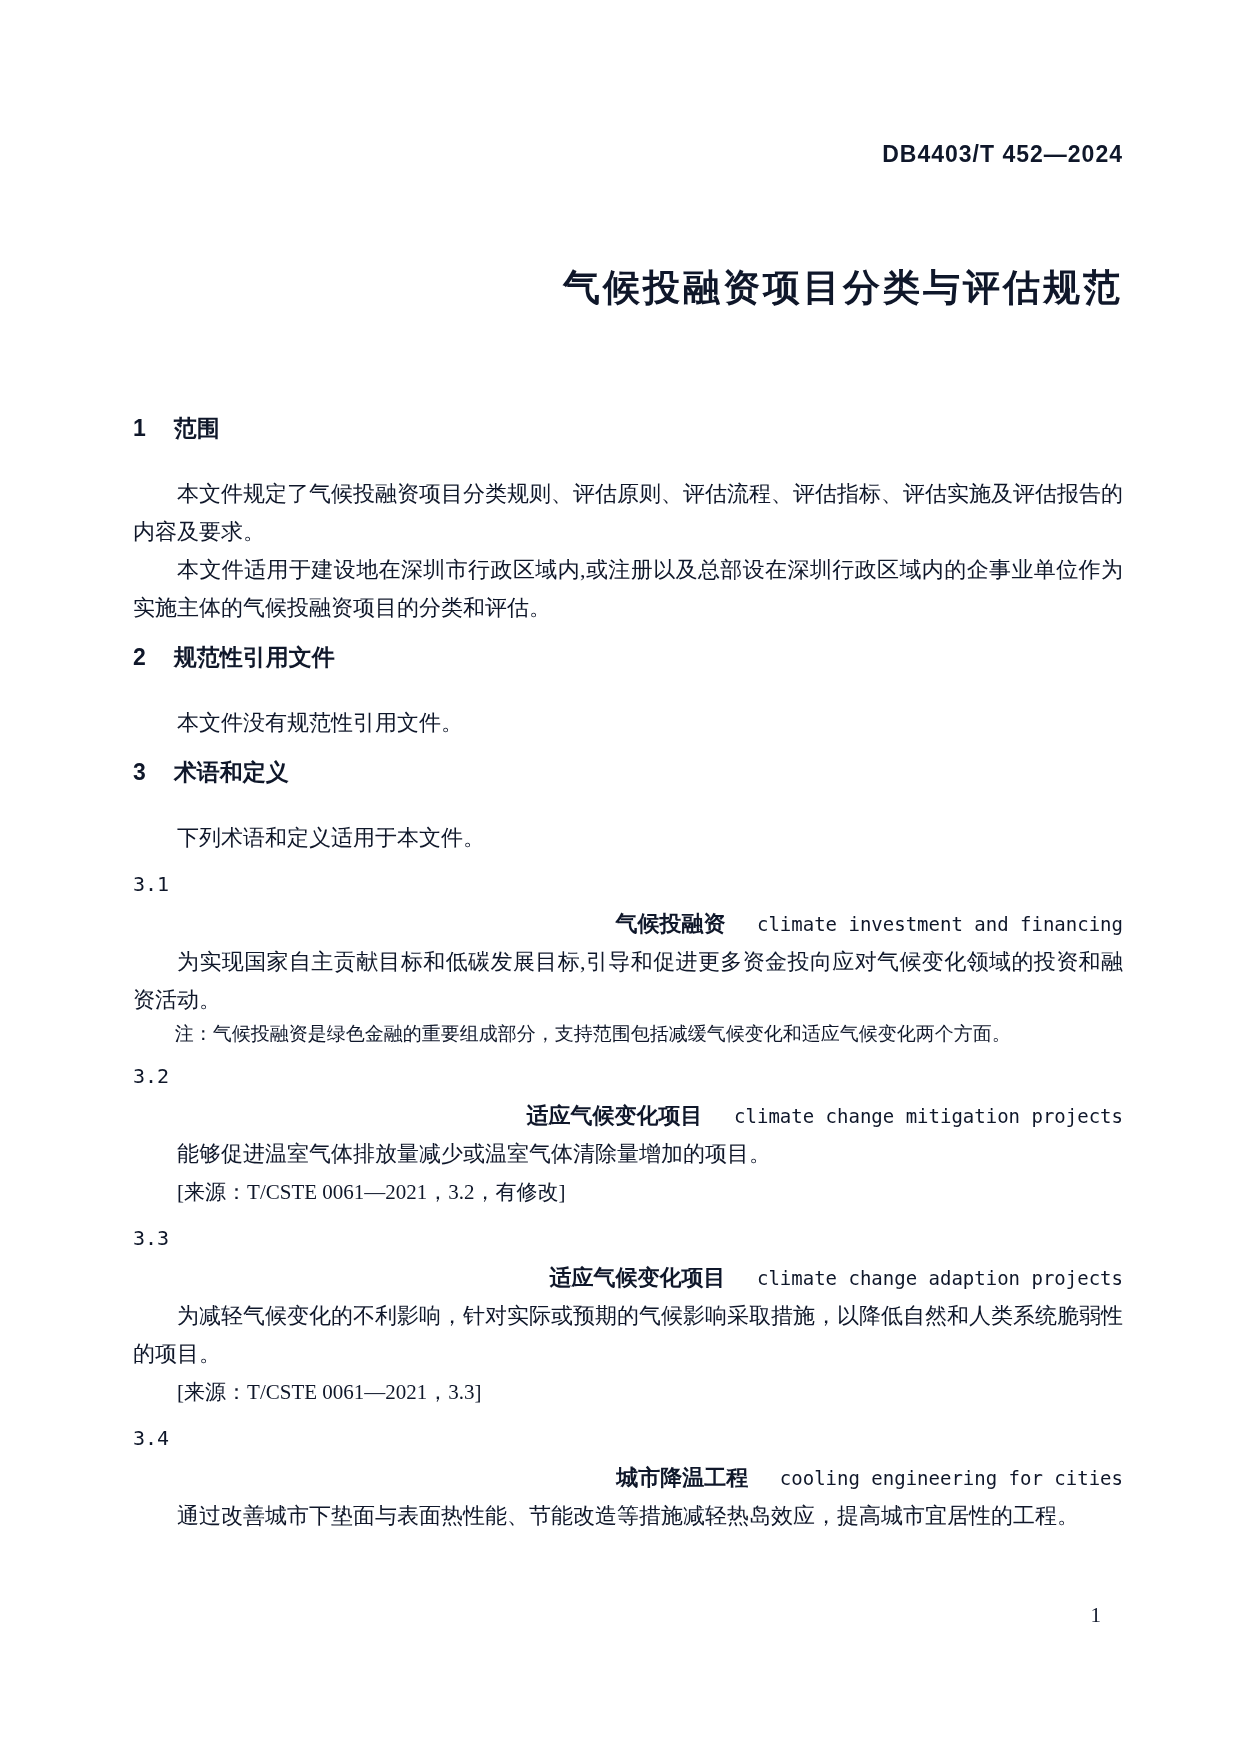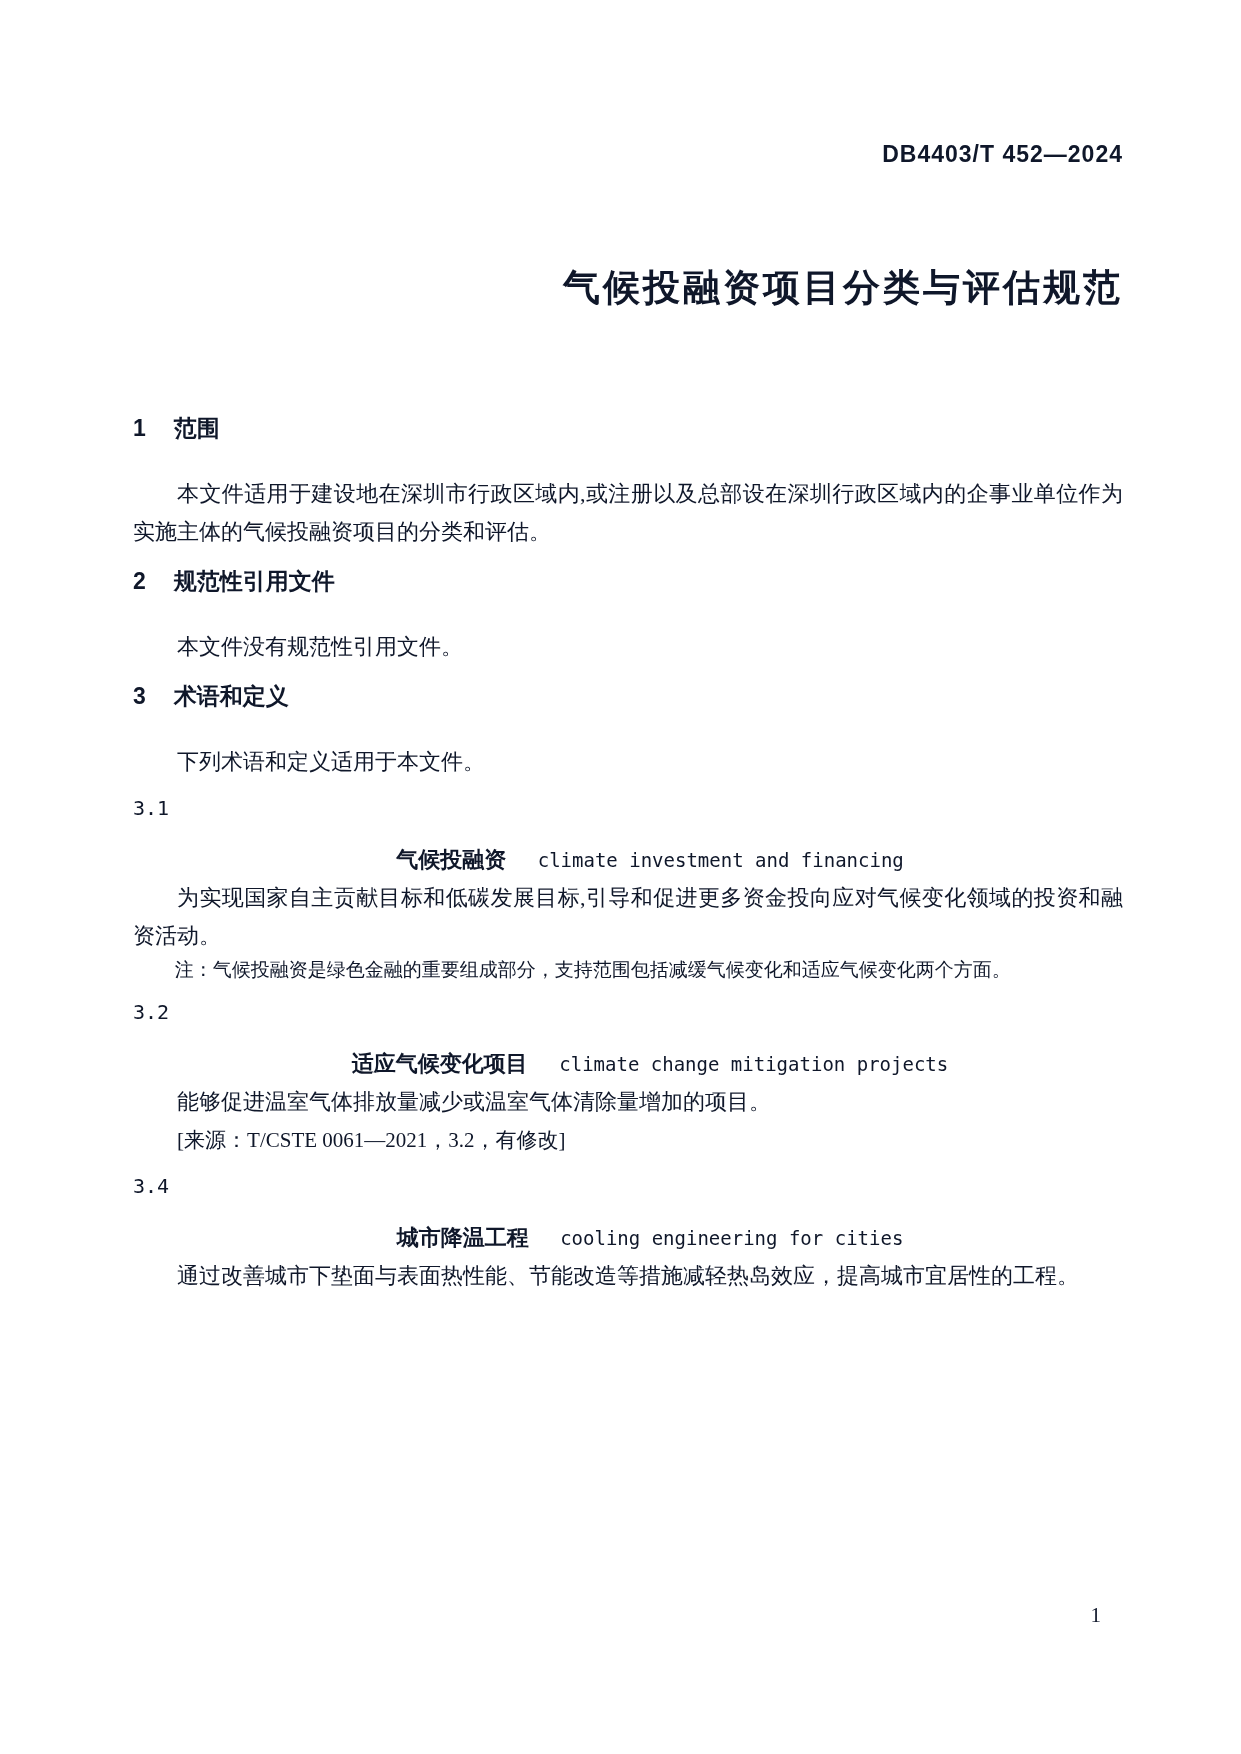--- a/index.html
+++ b/index.html
@@ -50,25 +50,25 @@
     text-indent: 2em;
     text-align: justify;
   }
   .term-id {
     margin-top: 15px;
     font-family: "DejaVu Sans Mono", "Liberation Mono", monospace;
     font-size: 20px;
     line-height: 24px;
   }
   .term-line {
-    margin-top: 21px;
+    margin-top: 9px;
     font-size: 22px;
     line-height: 38px;
     padding-left: 2em;
-    text-align: center;
+    text-align: right;
   }
   .term-zh {
     font-family: "Liberation Sans", "DejaVu Sans", sans-serif;
     font-weight: bold;
   }
   .term-en {
     margin-left: 26px;
     font-family: "DejaVu Sans Mono", "Liberation Mono", monospace;
     font-size: 19px;
     font-weight: normal;
@@ -104,20 +104,21 @@
 
   <div class="header-code">DB4403/T 452—2024</div>
 
   <div class="doc-title">气候投融资项目分类与评估规范</div>
 
   <div class="section-heading first">
     <span class="sec-num">1</span>
     <span class="sec-title">范围</span>
   </div>
   <div class="section-body">
+    <p class="para">本文件规定了气候投融资项目分类规则、评估原则、评估流程、评估指标、评估实施及评估报告的内容及要求。</p>
     <p class="para">本文件适用于建设地在深圳市行政区域内,或注册以及总部设在深圳行政区域内的企事业单位作为实施主体的气候投融资项目的分类和评估。</p>
   </div>
 
   <div class="section-heading">
     <span class="sec-num">2</span>
     <span class="sec-title">规范性引用文件</span>
   </div>
   <div class="section-body">
     <p class="para">本文件没有规范性引用文件。</p>
   </div>
@@ -143,20 +144,29 @@
   <div class="term-block">
     <p class="term-id">3.2</p>
     <p class="term-line">
       <span class="term-zh">适应气候变化项目</span>
       <span class="term-en">climate change mitigation projects</span>
     </p>
     <p class="term-def">能够促进温室气体排放量减少或温室气体清除量增加的项目。</p>
     <p class="term-source">[来源：T/CSTE 0061—2021，3.2，有修改]</p>
   </div>
 
+  <div class="term-block">
+    <p class="term-id">3.3</p>
+    <p class="term-line">
+      <span class="term-zh">适应气候变化项目</span>
+      <span class="term-en">climate change adaption projects</span>
+    </p>
+    <p class="term-def">为减轻气候变化的不利影响，针对实际或预期的气候影响采取措施，以降低自然和人类系统脆弱性的项目。</p>
+    <p class="term-source">[来源：T/CSTE 0061—2021，3.3]</p>
+  </div>
 
   <div class="term-block">
     <p class="term-id">3.4</p>
     <p class="term-line">
       <span class="term-zh">城市降温工程</span>
       <span class="term-en">cooling engineering for cities</span>
     </p>
     <p class="term-def">通过改善城市下垫面与表面热性能、节能改造等措施减轻热岛效应，提高城市宜居性的工程。</p>
   </div>
 

